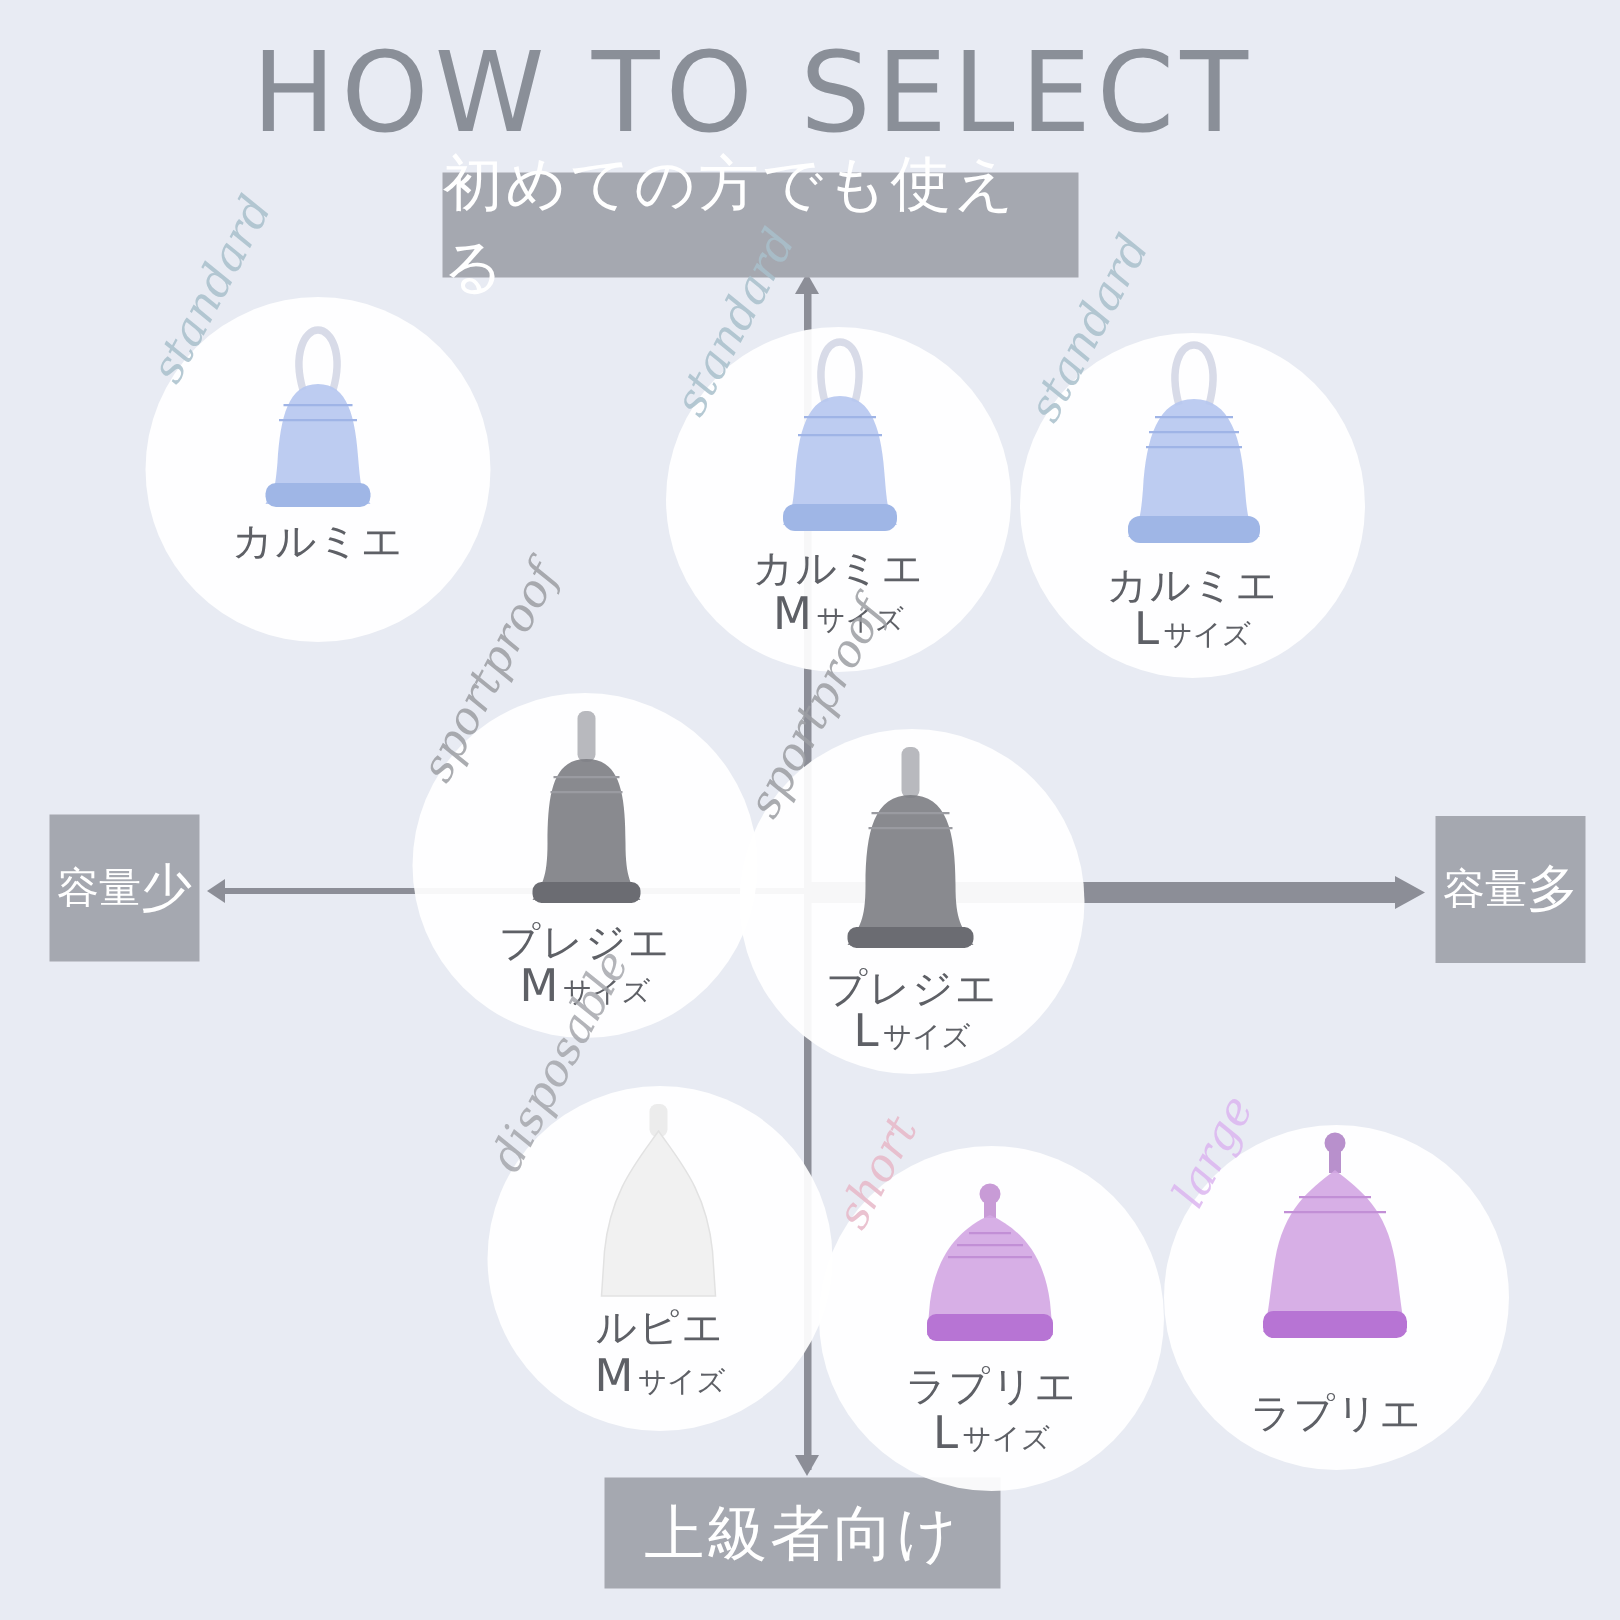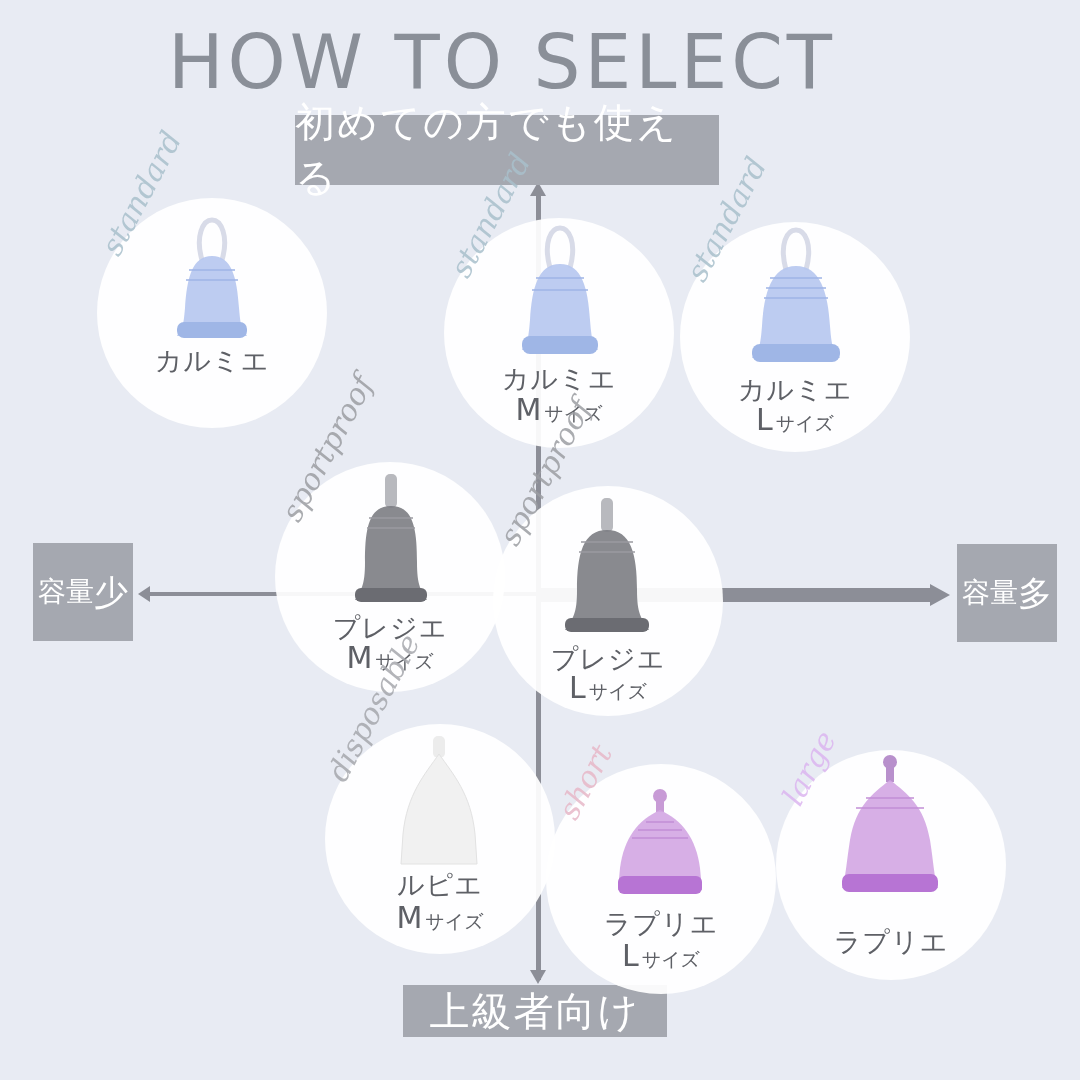--- a/index.html
+++ b/index.html
@@ -14,21 +14,21 @@
     text-align: center; font-size: 74px; letter-spacing: 4px;
     color: #8a8f98; font-family: "DejaVu Sans", sans-serif; font-weight: normal;
     line-height: 88px;
   }
   .label-box {
     position: absolute; background: #a5a8b0; color: #ffffff;
     display: flex; align-items: center; justify-content: center;
     font-family: "DejaVu Sans", sans-serif;
   }
   .top-box { left: 295px; top: 115px; width: 424px; height: 70px; font-size: 40px; letter-spacing: 2px; }
-  .bottom-box { left: 403px; top: 985px; width: 264px; height: 52px; font-size: 40px; letter-spacing: 2px; }
+  .bottom-box { left: 403px; top: 985px; width: 264px; height: 74px; font-size: 40px; letter-spacing: 2px; }
   .side-box { flex-direction: row; font-size: 28px; line-height: 38px; width: 100px; height: 98px; }
   .side-box .big { font-size: 34px; }
   .left-box { left: 33px; top: 543px; }
   .right-box { left: 957px; top: 544px; }
 
   .axis { position: absolute; background: #8c8e97; }
   .v-axis { left: 536px; top: 190px; width: 5px; height: 790px; }
   .h-axis-left { left: 146px; top: 592px; width: 392px; height: 4px; }
   .h-axis-right { left: 538px; top: 588px; width: 394px; height: 14px; }
   .arrow { position: absolute; width: 0; height: 0; }

